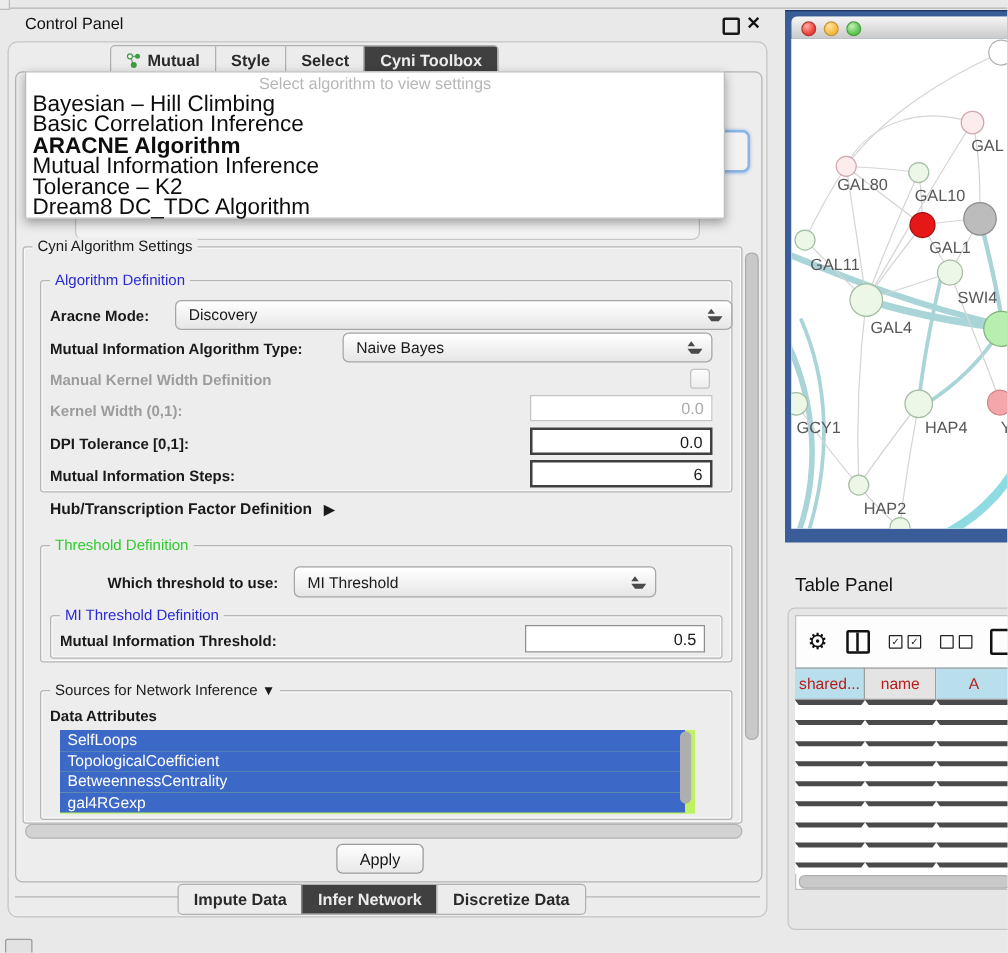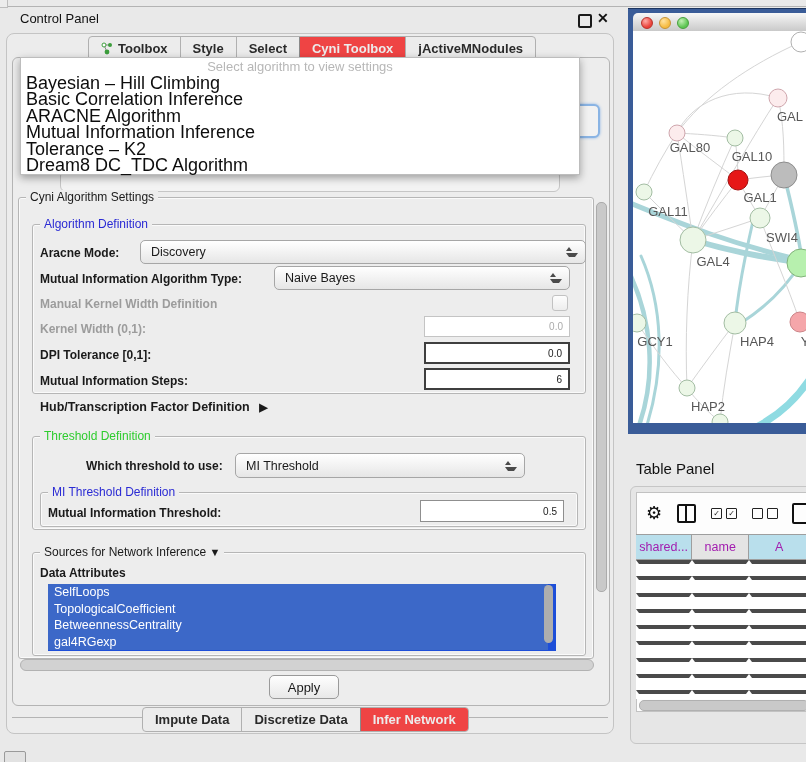--- a/index.html
+++ b/index.html
@@ -10,53 +10,53 @@
   .notch{position:absolute;left:0;top:0;width:7px;height:7px;background:#ececec;border-right:1px solid #bdbdbd;border-bottom:1px solid #bdbdbd}
   .cp-title{position:absolute;left:20px;top:11px;font-size:13px;color:#111;white-space:nowrap}
   .float-ic{position:absolute;left:578px;top:14px;width:10px;height:10px;border:2px solid #1a1a1a;border-radius:2px}
   .close-ic{position:absolute;left:597px;top:10px;font-size:14px;font-weight:bold;color:#111}
   .cp-outer{position:absolute;left:6px;top:33px;width:606px;height:699px;background:#ececec;border:1px solid #c4c4c4;border-radius:8px}
   .cp-content{position:absolute;left:12px;top:57px;width:596px;height:647px;background:#ededed;border:1px solid #b4b4b4;border-radius:6px}
   
   .tabbar{position:absolute;display:flex;height:23px;border:1px solid #b0b0b0;border-radius:4px;overflow:hidden;background:#ececec;z-index:12}
   .tab{display:flex;align-items:center;padding:0 12px;font-size:13px;font-weight:bold;color:#2a2a2a;border-left:1px solid #b0b0b0;white-space:nowrap}
   .tab:first-child{border-left:none}
-  .tab.sel{background:#ef4444;color:#ececec;border-left-color:#8a8a8a}
+  .tab.sel{background:#404040;color:#ececec;border-left-color:#8a8a8a}
   .tabicon{display:inline-flex;margin-right:5px}
   
   .popup{position:absolute;left:20px;top:57px;width:558px;height:116px;background:#fff;border:1px solid #bdbdbd;
          box-shadow:0 3px 8px rgba(0,0,0,.35);z-index:20}
   .popup .ph{height:17px;line-height:17px;text-align:center;font-size:13px;color:#b7b7b7;white-space:nowrap}
   .opt{height:16.4px;line-height:16.4px;font-size:18px;color:#0d0d0d;padding-left:5px;white-space:nowrap}
-  .opt.sel{font-weight:normal}
+  .opt.sel{font-weight:bold}
   .combo-frag{position:absolute;left:570px;top:104px;width:26px;height:30px;border:2px solid #8ab4e4;border-radius:6px;
               background:#f2f2f2;box-shadow:0 0 3px #8ab4e4;z-index:6}
   .combo-under{position:absolute;left:60px;top:170px;width:498px;height:20px;border:1px solid #c6c6c6;border-radius:6px;background:#f3f3f3;z-index:5}
   
   .groupbox{position:absolute;border:1px solid #b6b6b6;border-radius:3px;box-shadow:inset 0 0 0 1px #fafafa;z-index:8}
   .grouptitle{position:absolute;top:-8px;left:7px;background:#ededed;padding:0 4px;font-size:12px;font-weight:normal;white-space:nowrap}
   .t-blue{color:#2a2ad4}.t-green{color:#2ecc2e}.t-black{color:#1a1a1a}
   .lbl{position:absolute;font-size:12px;font-weight:bold;color:#1a1a1a;white-space:nowrap;z-index:9}
   .lbl.dis{color:#9c9c9c}
   .arrow{font-size:11px}
   
   .combo{position:absolute;border:1px solid #a6a6a6;border-radius:5px;background:linear-gradient(#ffffff,#e6e6e6);
          display:flex;align-items:center;font-size:12.5px;padding-left:10px;z-index:9;box-sizing:border-box}
   .steppers{position:absolute;right:7px;top:50%;transform:translateY(-50%);display:flex;flex-direction:column;gap:2px}
   .tu{width:0;height:0;border-left:3.5px solid transparent;border-right:3.5px solid transparent;border-bottom:4.5px solid #4a4a4a}
   .td{width:0;height:0;border-left:3.5px solid transparent;border-right:3.5px solid transparent;border-top:4.5px solid #4a4a4a}
-  .field{position:absolute;background:#fff;font-size:10px;display:flex;align-items:center;justify-content:flex-end;
+  .field{position:absolute;background:#fff;font-size:13px;display:flex;align-items:center;justify-content:flex-end;
          padding-right:6px;box-sizing:border-box;z-index:9}
   .field.strong{border:2px solid #3f3f3f}
   .field.normal{border:1px solid #8f8f8f}
   .field.dis{border:1px solid #c4c4c4;color:#ababab}
   .checkbox{position:absolute;width:14px;height:14px;border:1px solid #c2c2c2;border-radius:3px;background:linear-gradient(#fdfdfd,#ededed);z-index:9}
   .vscroll{position:absolute;left:596px;top:202px;width:9px;height:388px;background:#c9c9c9;border:1px solid #ababab;border-radius:5px;z-index:9}
   .hscroll{position:absolute;left:20px;top:659px;width:572px;height:10px;background:#d2d2d2;border:1px solid #b2b2b2;border-radius:6px;z-index:9}
-  .attrlist{position:absolute;left:48px;top:584px;width:508px;height:67px;background:#1d4ed8;z-index:9;overflow:hidden}
+  .attrlist{position:absolute;left:48px;top:584px;width:508px;height:67px;background:#bef264;z-index:9;overflow:hidden}
   .attr{height:16.6px;line-height:16.6px;background:#3c68c8;color:#fff;font-size:12.5px;padding-left:6px;width:494px;white-space:nowrap}
   .attr-sb{position:absolute;left:544px;top:585px;width:9px;height:58px;background:#aeaeae;border-radius:5px;z-index:10}
   .applybtn{position:absolute;left:269px;top:675px;width:68px;height:22px;border:1px solid #9a9a9a;border-radius:5px;
             background:linear-gradient(#fefefe,#e8e8e8);display:flex;align-items:center;justify-content:center;
             font-size:13px;color:#1a1a1a;z-index:9}
   .bottomline{position:absolute;left:12px;top:717px;width:596px;height:1px;background:#b4b4b4}
   
   .netframe{position:absolute;left:628px;top:8px;width:178px;height:425px;background:#3a5c98;border-top:1px solid #1d3560;z-index:4}
   .nettitle{position:absolute;left:633px;top:13px;width:173px;height:18px;border-top-left-radius:5px;
             background:linear-gradient(#f7f7f7,#c9c9c9);border-bottom:1px solid #8e8e8e;z-index:5}
@@ -71,21 +71,21 @@
   .tp-inner{position:absolute;left:636px;top:492px;width:174px;height:218px;background:#fdfdfd;border:1px solid #c2c2c2;overflow:hidden}
   .tp-toolbar{position:absolute;left:636px;top:492px;width:174px;height:42px;display:flex;align-items:center;z-index:6}
   .gear{font-size:18px;color:#111;margin-left:10px}
   .splitic{width:15px;height:15px;border:2px solid #111;border-radius:2px;margin-left:15px;position:relative}
   .splitic:before{content:"";position:absolute;left:6px;top:0;width:2px;height:15px;background:#111}
   .cbpair{display:flex;gap:4px;margin-left:15px}
   .cb{width:9px;height:9px;border:1.5px solid #222;border-radius:1px;font-size:8px;line-height:9px;text-align:center;color:#222}
   .docic{width:13px;height:17px;border:2px solid #111;border-radius:2px;margin-left:14px}
   .thead{position:absolute;left:636px;top:534px;width:174px;height:26px;display:flex;z-index:6}
   .th{height:26px;box-sizing:border-box;border-right:1px solid #9e9e9e;border-top:1px solid #9e9e9e;border-bottom:1px solid #9e9e9e;
-      background:#e4e4e4;font-size:12.5px;display:flex;align-items:center;justify-content:center;color:#a21caf}
+      background:#e4e4e4;font-size:12.5px;display:flex;align-items:center;justify-content:center;color:#b91c1c}
   .th.hl{background:#b9dfec}
   .trows{position:absolute;left:636px;top:560px;width:174px;height:139px;overflow:hidden;z-index:6;background:#fff}
   .trow{display:flex;height:16.3px}
   .td{font-size:12px;line-height:16.3px;padding-left:6px;box-sizing:border-box;white-space:nowrap;overflow:hidden;color:#000}
   .tp-hscroll{position:absolute;left:639px;top:700px;width:168px;height:9px;background:#c9c9c9;border:1px solid #b0b0b0;border-radius:5px;z-index:6}
   .bl-icon{position:absolute;left:4px;top:751px;width:20px;height:11px;background:#e2e2e2;border:1px solid #9a9a9a;border-radius:2px}
 </style>
 </head>
 <body>
 
@@ -103,33 +103,30 @@
     <div class="tab">
       <span class="tabicon">
         <svg width="12" height="13" viewBox="0 0 12 13">
           <line x1="3" y1="3" x2="9" y2="3" stroke="#8a8a8a"></line>
           <line x1="3" y1="3" x2="6" y2="10" stroke="#8a8a8a"></line>
           <circle cx="3" cy="3" r="2" fill="#fff" stroke="#3d9e3d"></circle>
           <circle cx="9" cy="3" r="2" fill="#3d9e3d"></circle>
           <circle cx="6" cy="10" r="2.4" fill="#3d9e3d"></circle>
         </svg>
       </span>
-      <span>Toolbox</span>
+      <span>Mutual</span>
     </div>
     <div class="tab">
       <span>Style</span>
     </div>
     <div class="tab">
       <span>Select</span>
     </div>
     <div class="tab sel">
       <span>Cyni Toolbox</span>
-    </div>
-    <div class="tab">
-      <span>jActiveMNodules</span>
     </div>
   </div>
 
 <div class="combo-frag"></div>
 <div class="combo-under"></div>
 
 <div class="popup">
   <div class="ph">Select algorithm to view settings</div>
   <div id="dd-options">
       <div class="opt">Bayesian – Hill Climbing</div>
@@ -211,25 +208,25 @@
   </div>
 <div class="attr-sb"></div>
 <div class="hscroll"></div>
 
 <div class="applybtn">Apply</div>
 <div class="bottomline"></div>
 <div id="bottom-tabs" class="tabbar" style="left:142px;top:707px">
     <div class="tab">
       <span>Impute Data</span>
     </div>
-    <div class="tab">
-      <span>Discretize Data</span>
-    </div>
     <div class="tab sel">
       <span>Infer Network</span>
+    </div>
+    <div class="tab">
+      <span>Discretize Data</span>
     </div>
   </div>
 
 <div class="netframe"></div>
 <div class="nettitle"></div>
 <div class="light l-red"></div>
 <div class="light l-yel"></div>
 <div class="light l-grn"></div>
 <div class="netcanvas" id="net-canvas"><svg width="173" height="392" viewBox="0 0 173 392">
       <path d="M -8,170 C 45,192 100,214 180,232" fill="none" stroke="#a9d5d9" stroke-width="5" stroke-linecap="round"></path>

